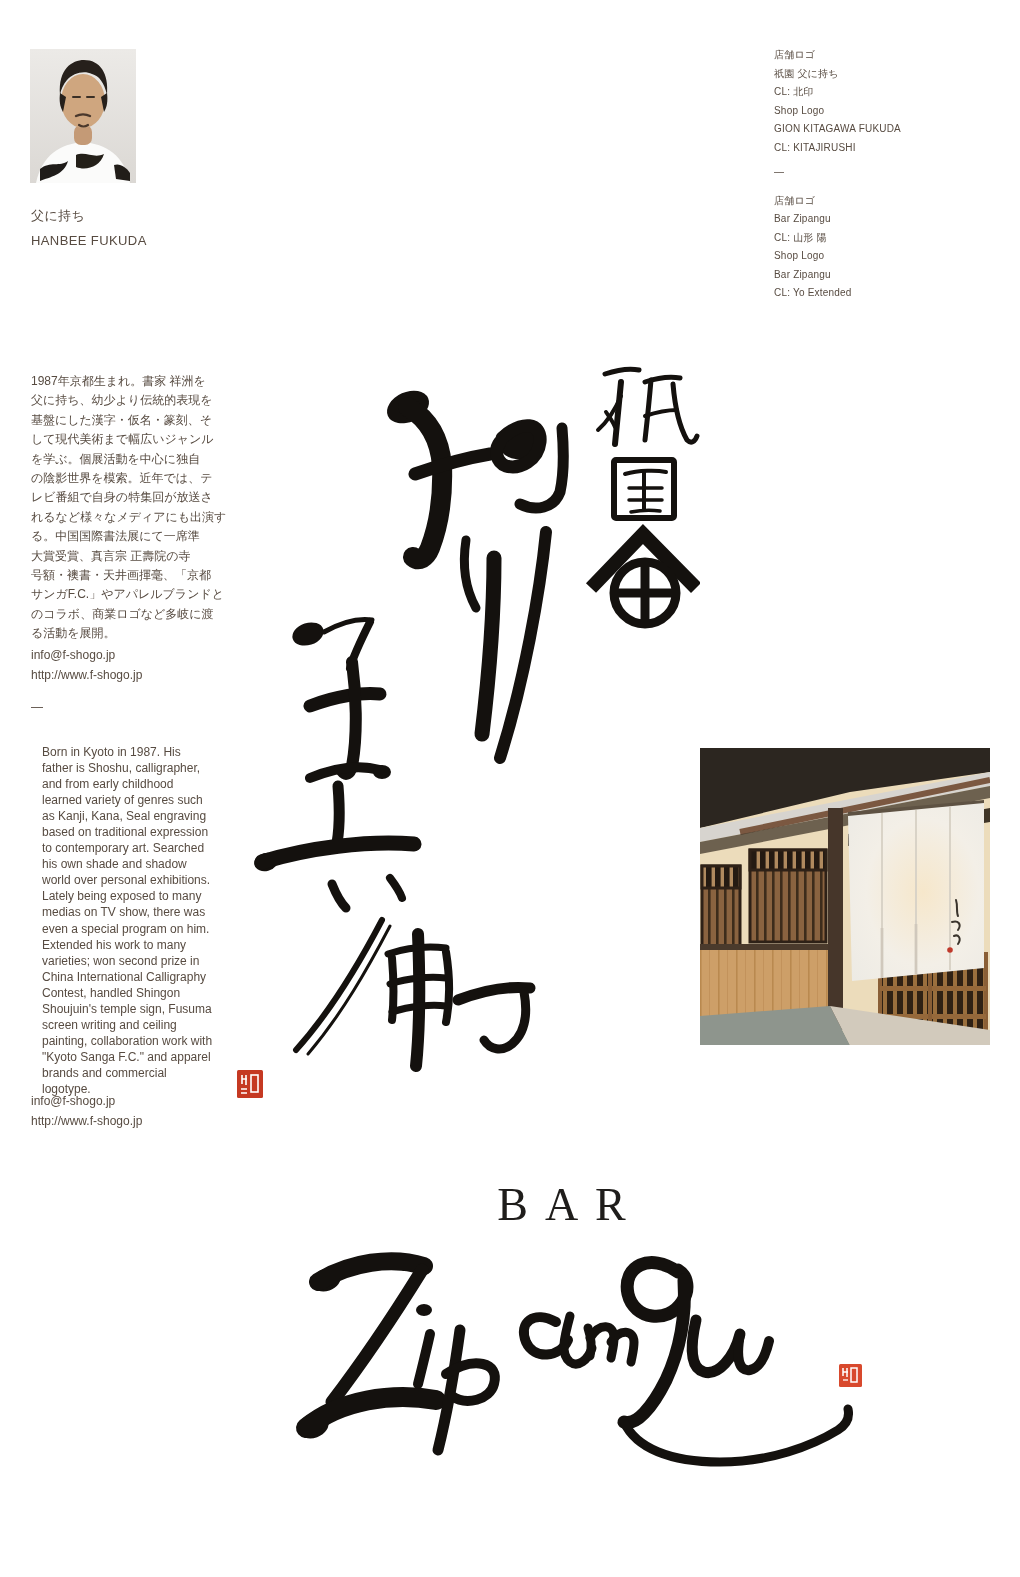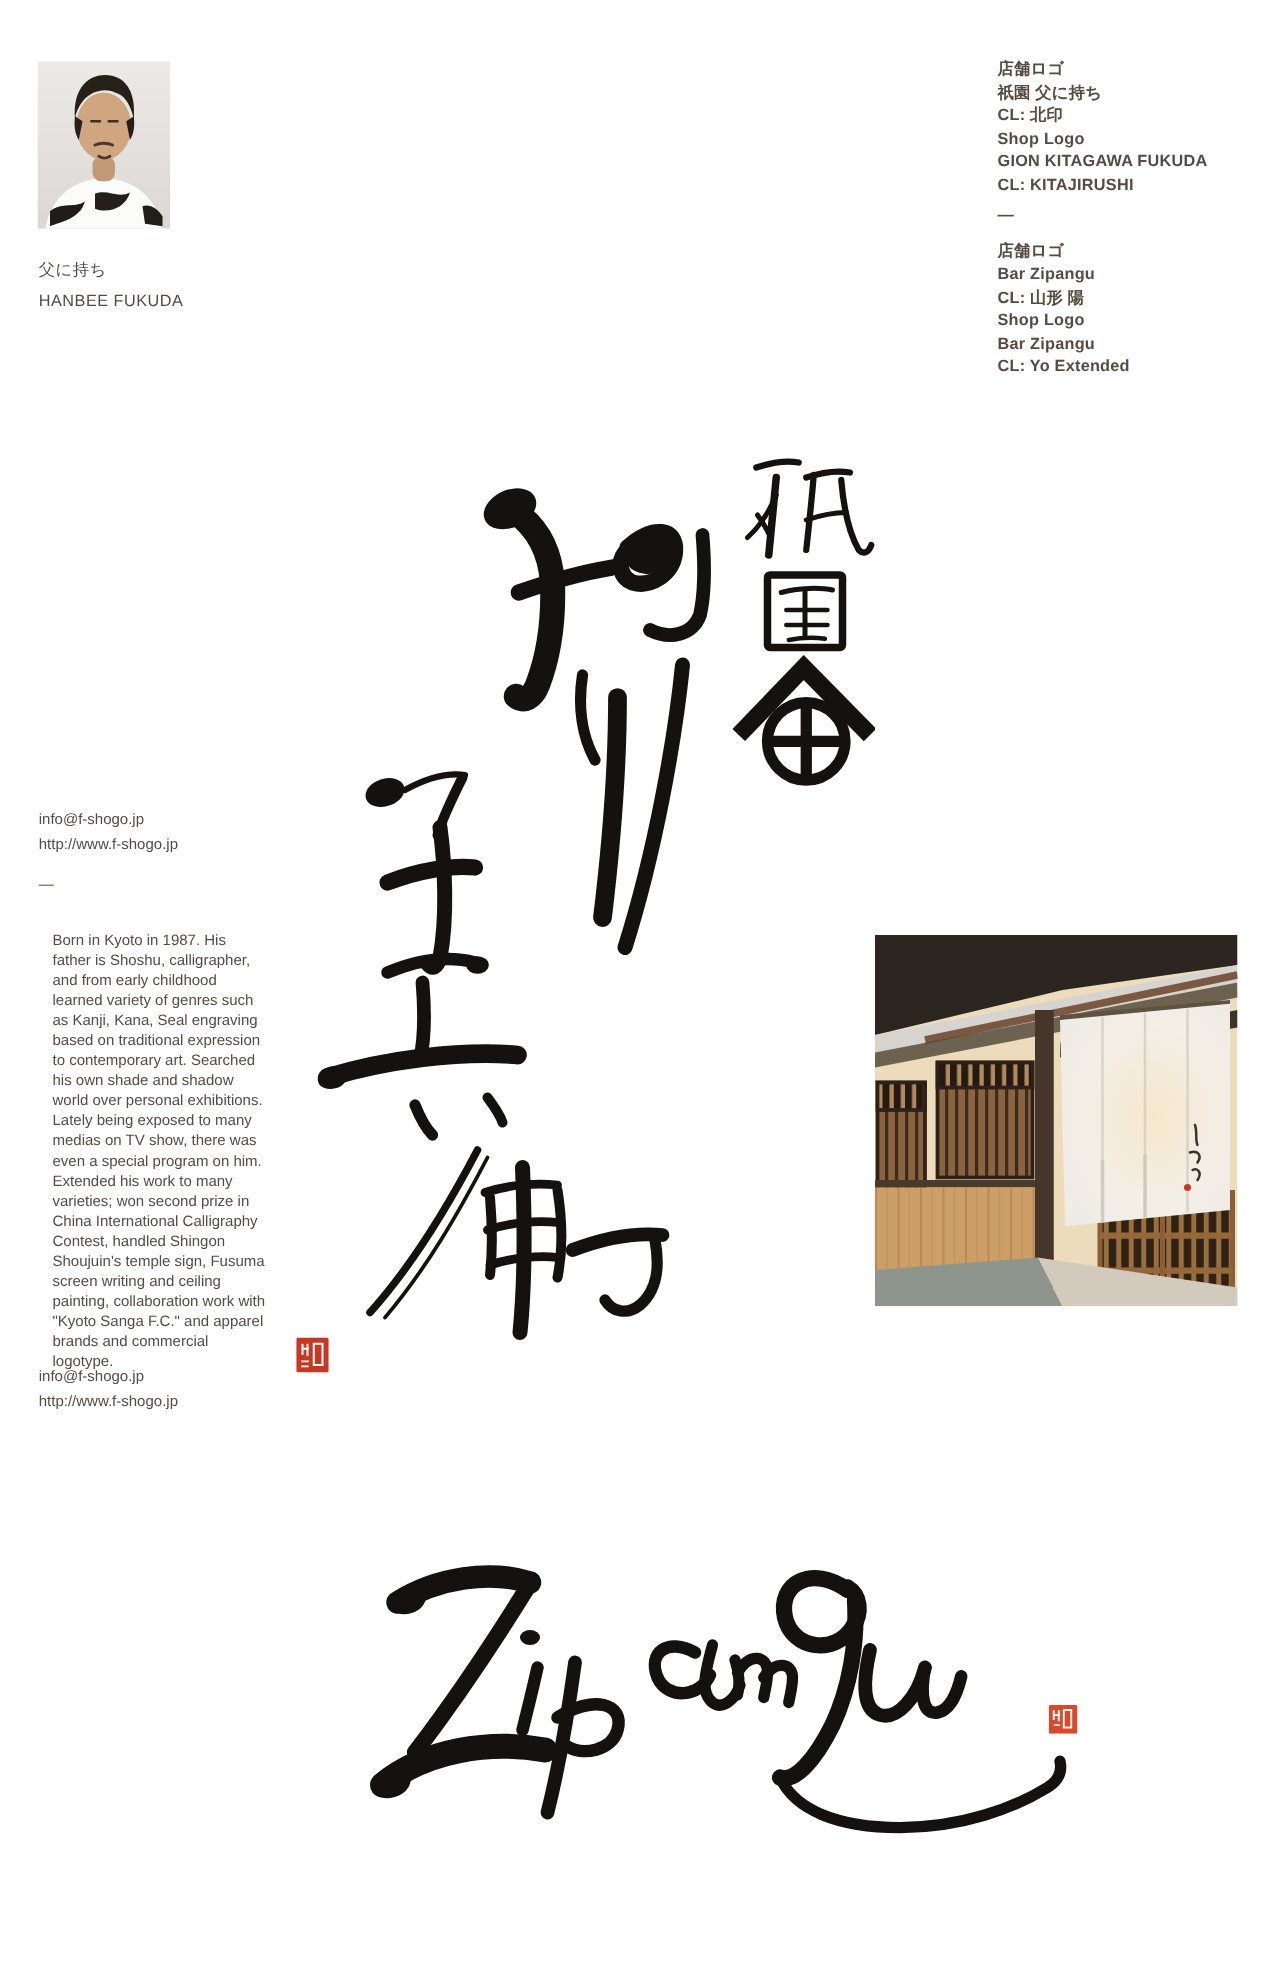--- a/index.html
+++ b/index.html
@@ -4,21 +4,21 @@
 <style>
   html,body{margin:0;padding:0;background:#ffffff;}
   .page{position:relative;width:1020px;height:1577px;background:#ffffff;overflow:hidden;
         font-family:"Liberation Sans","DejaVu Sans",sans-serif;color:#574b41;}
   .abs{position:absolute;}
   .sr{position:absolute;width:1px;height:1px;overflow:hidden;clip:rect(0 0 0 0);white-space:nowrap;}
 
   .portrait{left:30px;top:49px;width:106px;height:134px;}
   .name-block{left:31px;top:204px;font-size:13px;line-height:24.5px;letter-spacing:.4px;}
 
-  .credits{left:798px;top:46px;font-size:13px;line-height:18.5px;letter-spacing:.2px;font-weight:bold;}
+  .credits{left:774px;top:46px;font-size:10px;line-height:18.5px;letter-spacing:.2px;}
   .credit-divider{margin:6px 0 10px 0;}
 
   .bio-jp{left:31px;top:372px;width:205px;font-size:12px;line-height:19.4px;white-space:pre-line;}
   .contact-1{left:31px;top:646px;font-size:12px;line-height:19.5px;}
   .divider-1{left:31px;top:700px;font-size:12px;}
   .bio-en{left:31px;top:744px;width:215px;font-size:12px;line-height:16.05px;white-space:pre-line;margin-left:11px;}
   .contact-2{left:31px;top:1092px;font-size:12px;line-height:19.5px;}
 
   .gion-block{left:585px;top:362px;width:115px;height:268px;}
   .main-callig{left:240px;top:362px;width:340px;height:716px;}
@@ -80,20 +80,34 @@
     <div class="credit-group">
       <div>店舗ロゴ</div>
       <div>Bar Zipangu</div>
       <div>CL: 山形 陽</div>
       <div>Shop Logo</div>
       <div>Bar Zipangu</div>
       <div>CL: Yo Extended</div>
     </div>
   </div>
 
+  <div class="abs bio-jp">1987年京都生まれ。書家 祥洲を
+父に持ち、幼少より伝統的表現を
+基盤にした漢字・仮名・篆刻、そ
+して現代美術まで幅広いジャンル
+を学ぶ。個展活動を中心に独自
+の陰影世界を模索。近年では、テ
+レビ番組で自身の特集回が放送さ
+れるなど様々なメディアにも出演す
+る。中国国際書法展にて一席準
+大賞受賞、真言宗 正壽院の寺
+号額・襖書・天井画揮毫、「京都
+サンガF.C.」やアパレルブランドと
+のコラボ、商業ロゴなど多岐に渡
+る活動を展開。</div>
 
   <div class="abs contact-1">
     <div>info@f-shogo.jp</div>
     <div>http://www.f-shogo.jp</div>
   </div>
 
   <div class="abs divider-1">—</div>
 
   <div class="abs bio-en">Born in Kyoto in 1987.  His
 father is Shoshu, calligrapher,
@@ -267,20 +281,21 @@
           <path d="M254,188 C258,186 262,190 258,196"></path>
         </g>
         <circle cx="250" cy="202" r="2.8" fill="#c0392b"></circle>
       </g>
 
       <path d="M0,268 L130,258 L150,297 L0,297 Z" fill="#8e958d"></path>
       <path d="M130,258 L290,282 L290,297 L150,297 Z" fill="#d2cabc"></path>
     </svg>
   </div>
 
+  <div class="abs bar-label">BAR</div>
 
   <div class="abs zipangu-callig">
     <span class="sr">Zipangu</span>
     <svg width="570" height="255" viewBox="0 0 570 255">
       <g stroke="#14110e" fill="none" stroke-linecap="round">
 
         <ellipse cx="38" cy="30" rx="15" ry="11" fill="#14110e" stroke="none" transform="rotate(-18 38 30)"></ellipse>
         <path d="M30,32 C62,12 104,6 136,16" stroke-width="18"></path>
         <path d="M134,20 C108,62 76,110 44,152" stroke-width="13"></path>
         <ellipse cx="25" cy="176" rx="16" ry="12" fill="#14110e" stroke="none" transform="rotate(-20 25 176)"></ellipse>

